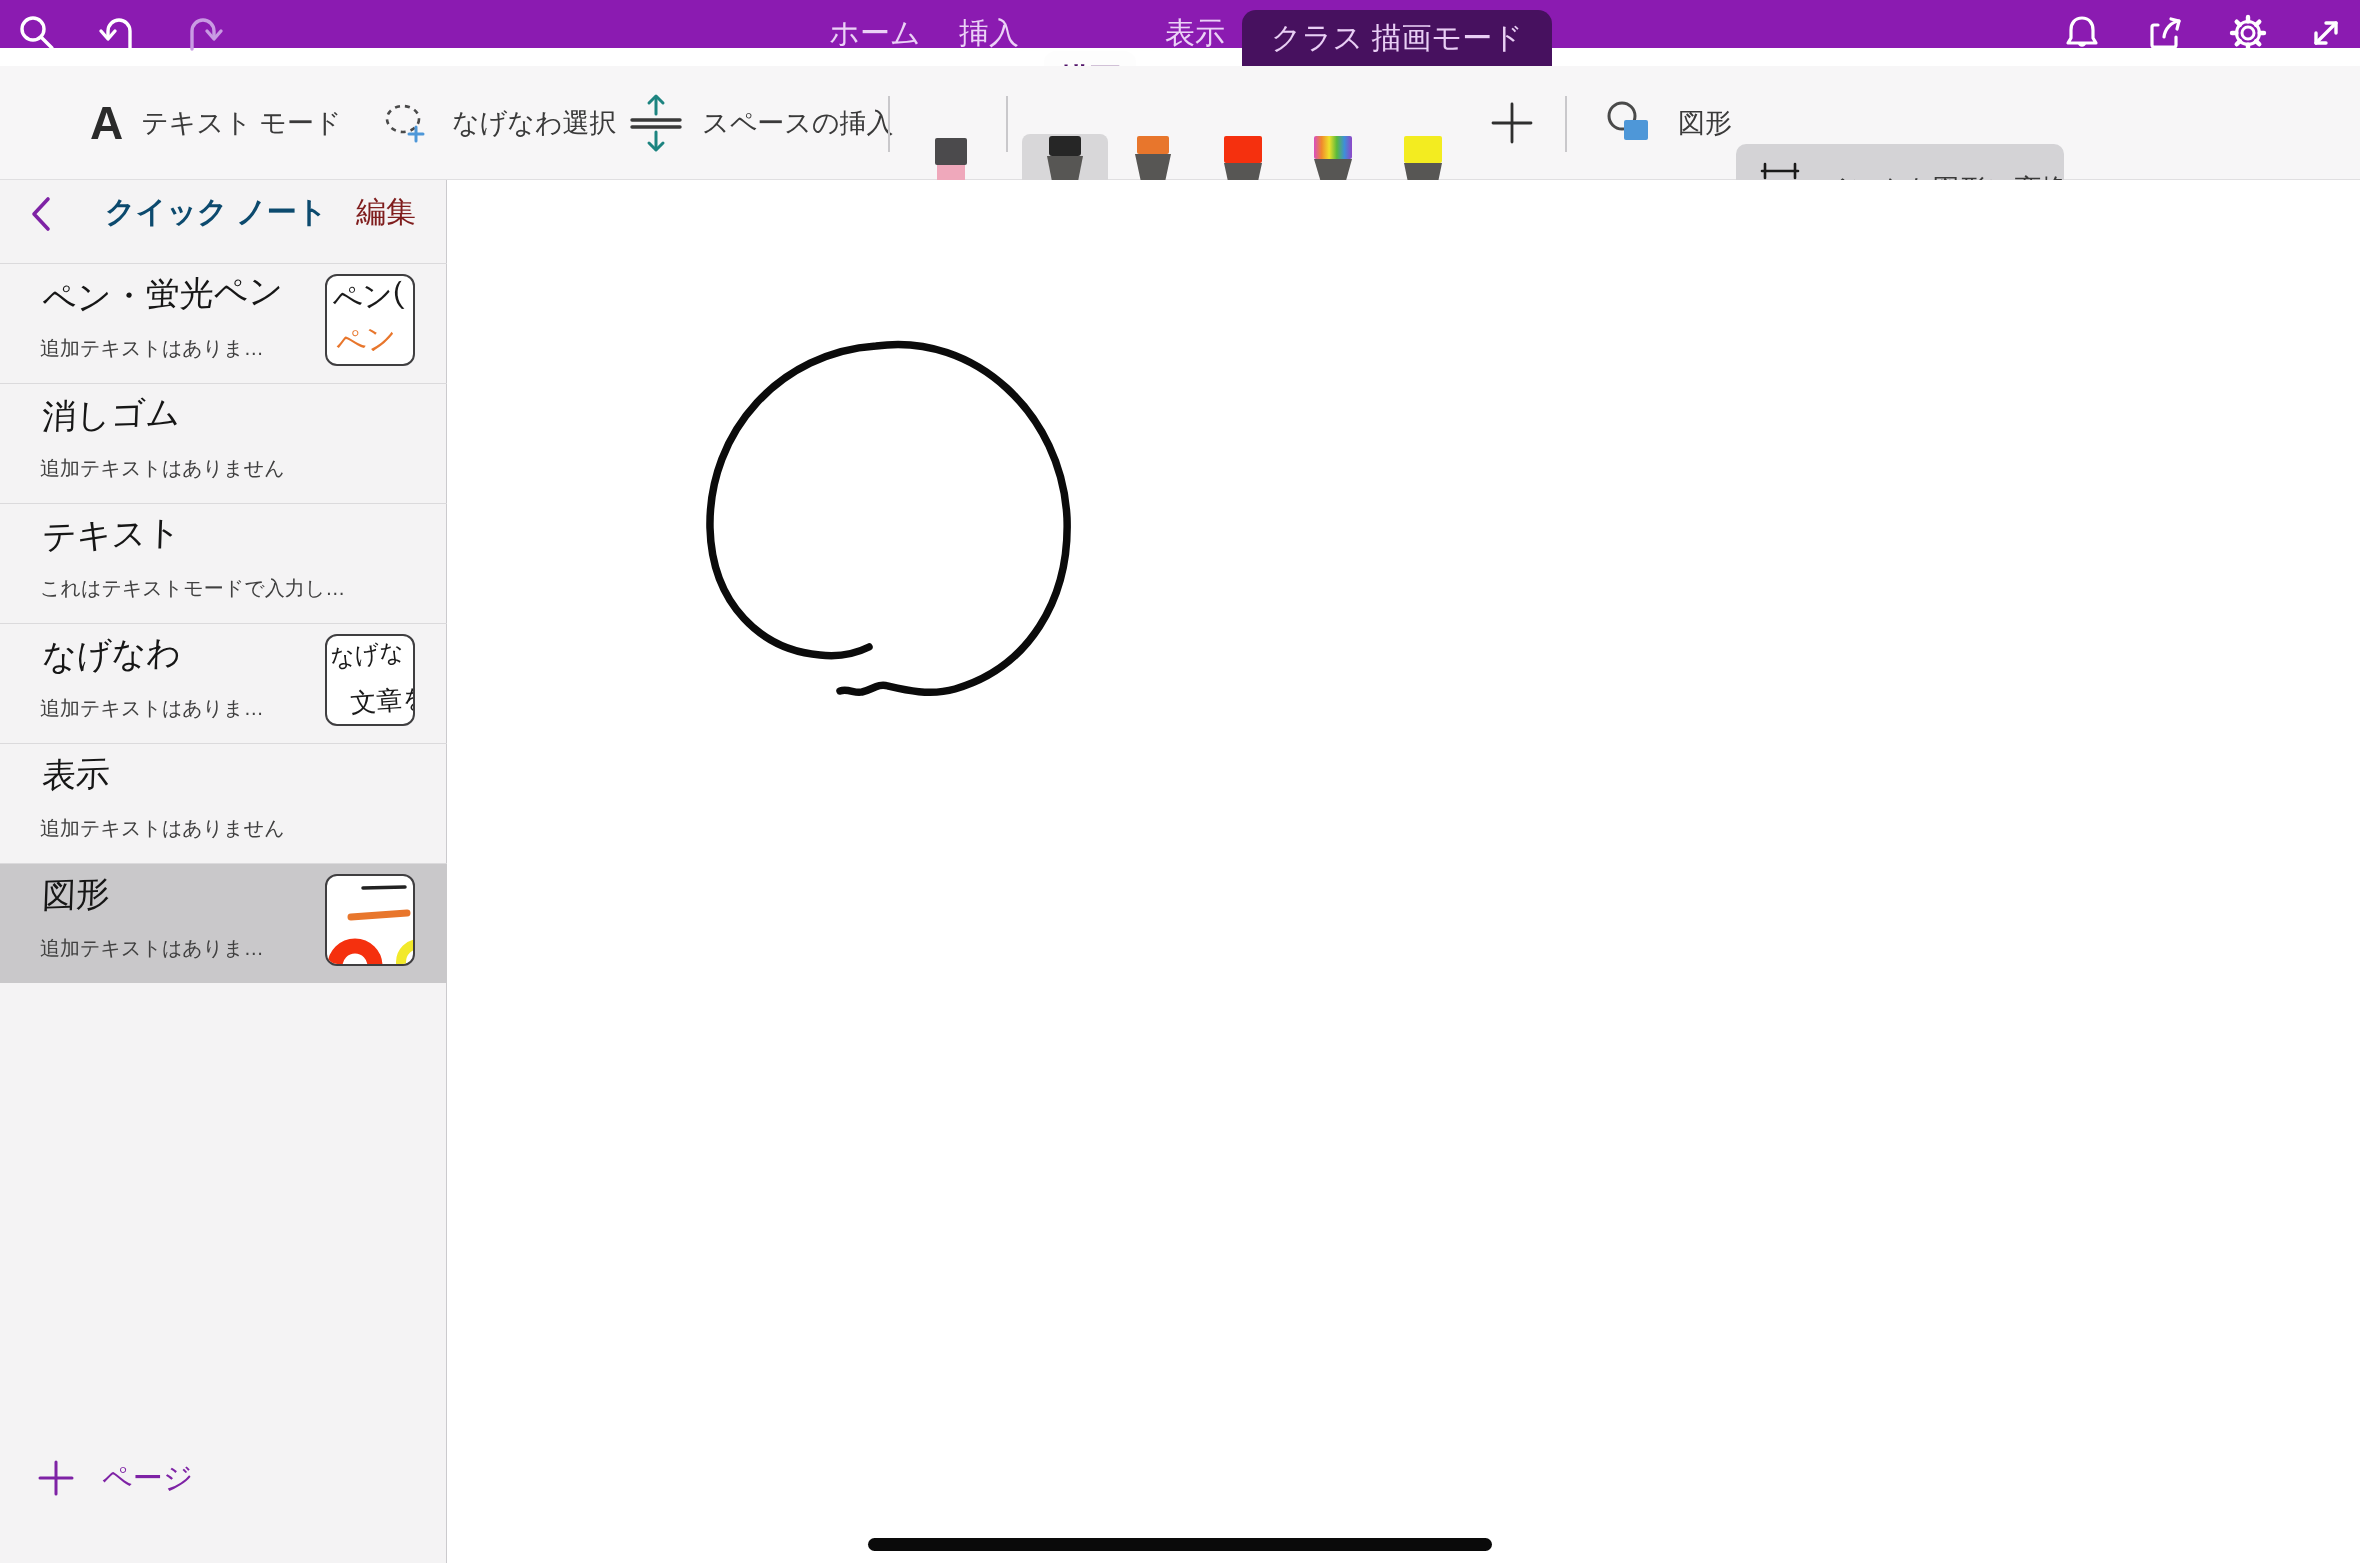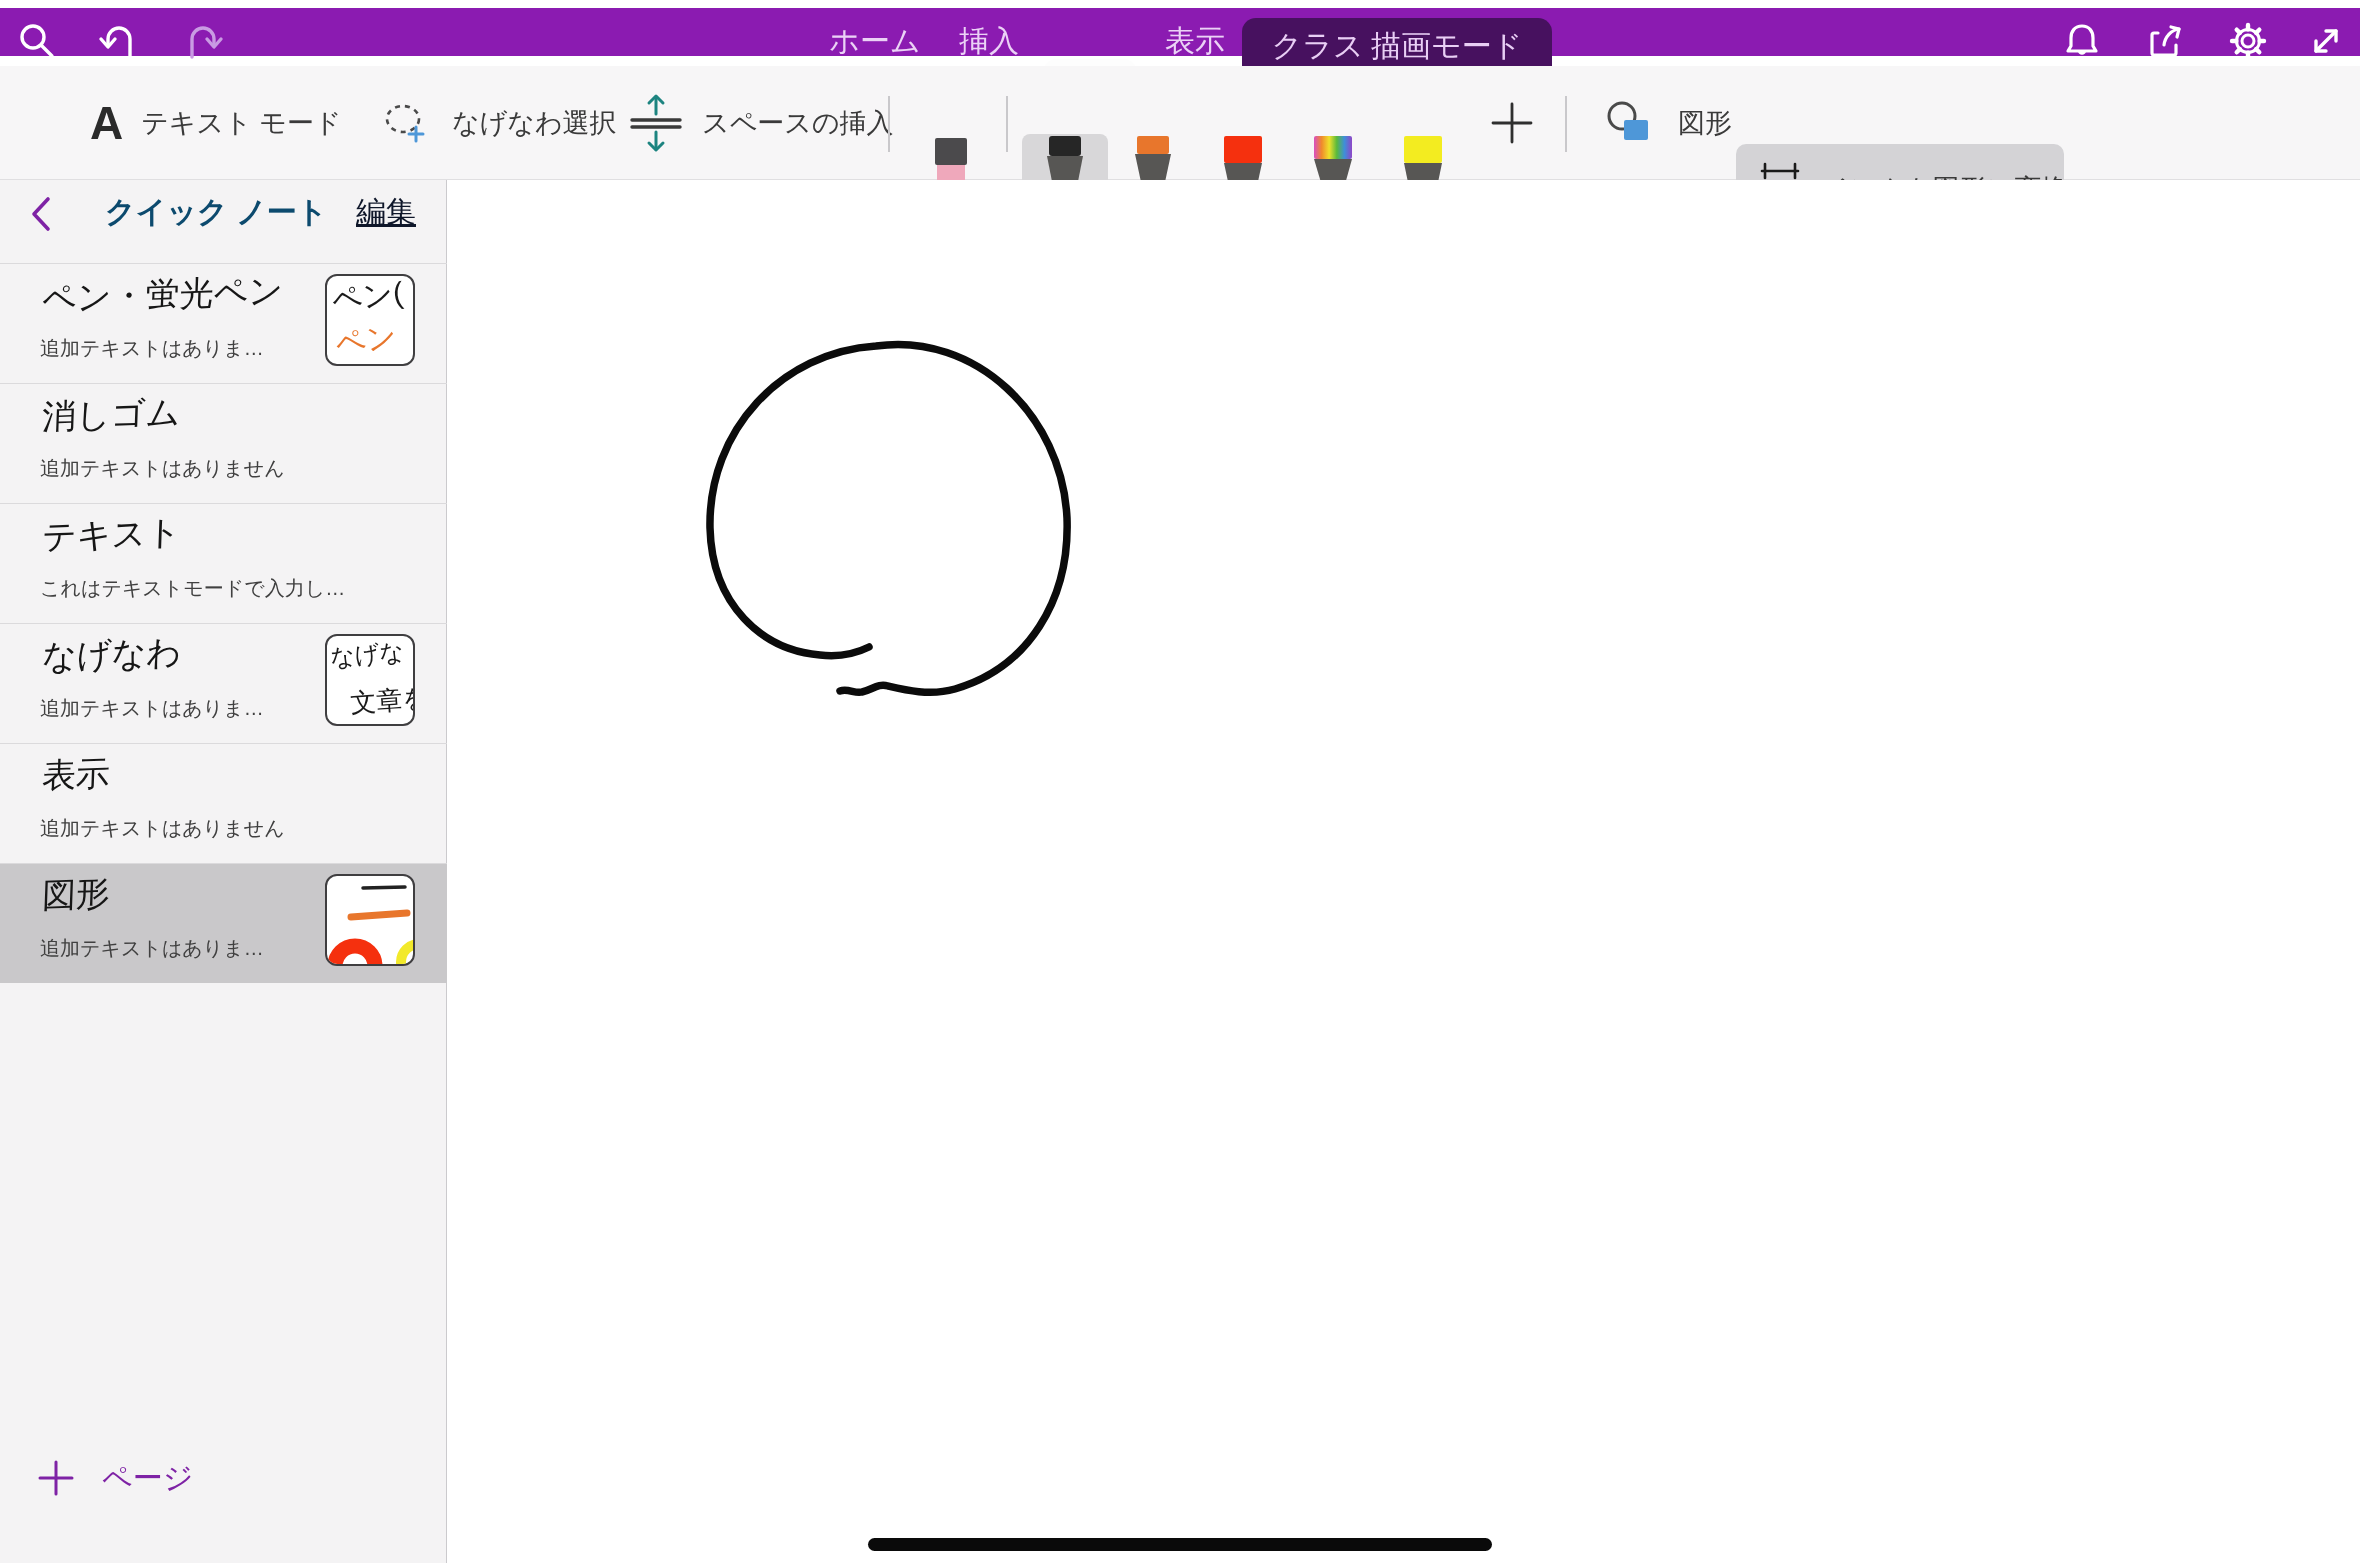--- a/index.html
+++ b/index.html
@@ -1,21 +1,21 @@
 <!DOCTYPE html>
 <html><head>
 <meta charset="utf-8">
 <style>
   * { margin:0; padding:0; box-sizing:border-box; }
   html,body { width:2360px; height:1563px; overflow:hidden; background:#fff;
     font-family:"Liberation Sans","DejaVu Sans",sans-serif; }
   .abs { position:absolute; }
 
   
-  #topbar { position:absolute; left:0; top:8px; width:2360px; height:48px; background:#8B1BB1;font-family:Liberation Serif, serif; }
+  #topbar { position:absolute; left:0; top:0; width:2360px; height:48px; background:#8B1BB1; }
   .tb-icon { position:absolute; top:11px; width:44px; height:44px; cursor:pointer; }
   .tab { position:absolute; top:0; height:66px; line-height:66px; font-size:30px;
          color:#EBD2F6; text-align:center; cursor:pointer; }
   .tab-selected { position:absolute; top:10px; height:56px; line-height:56px; background:#FDFDFD;
          color:#4F1168; font-weight:600; font-size:30px; text-align:center;
          border-radius:12px 12px 0 0;margin-top:41px; }
   .tab-dark { position:absolute; top:10px; height:56px; line-height:56px; background:#47115F;
          color:#E9CFF5; font-size:30px; text-align:center; border-radius:14px 14px 0 0; }
 
   
@@ -28,21 +28,21 @@
   #pen-selected-box { position:absolute; left:1022px; top:68px; width:86px; height:110px;
                       background:#D8D7D9; border-radius:8px; cursor:pointer; }
   #convert-btn { position:absolute; left:1736px; top:78px; width:328px; height:90px;
                  background:#D4D3D6; border-radius:10px; display:flex; align-items:center;
                  gap:14px; padding-left:16px; cursor:pointer; }
 
   
   #sidebar { position:absolute; left:0; top:180px; width:447px; height:1383px;
              background:#F4F3F4; border-right:1px solid #CBCACD; }
   #sb-title { position:absolute; left:105px; top:12px; font-size:30px; color:#0c4a6e; font-weight:600; }
-  #sb-edit  { position:absolute; left:356px; top:12px; font-size:30px; color:#0f172a; cursor:pointer;text-decoration:underline; }
+  #sb-edit  { position:absolute; left:356px; top:12px; font-size:30px; color:#7f1d1d; cursor:pointer; }
   .page-item { position:absolute; left:0; width:447px; height:120px; border-top:1px solid #DBDADC; cursor:pointer; }
   .page-item.sel { background:#C9C8CA; }
   .pi-title { position:absolute; left:42px; top:8px; font-size:34px; color:#161616;
               transform:rotate(-2deg) skewX(-4deg); white-space:nowrap; }
   .pi-sub { position:absolute; left:40px; top:62px; font-size:20px; color:#404040; white-space:nowrap;margin-top:9px; }
   .pi-thumb { position:absolute; left:325px; top:10px; width:90px; height:92px; background:#fff;
               border:2px solid #3F3E40; border-radius:12px; overflow:hidden; }
   #add-page { position:absolute; left:36px; top:1276px; height:44px; display:flex;
               align-items:center; gap:26px; cursor:pointer; }
   #add-page span { font-size:30px; color:#7E22A5; }

